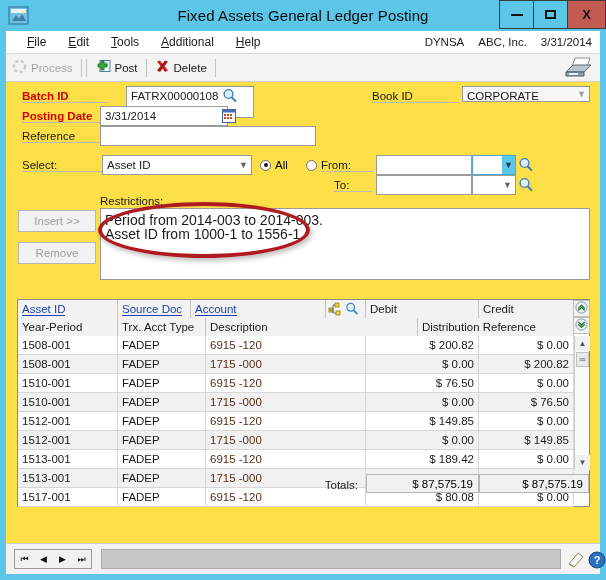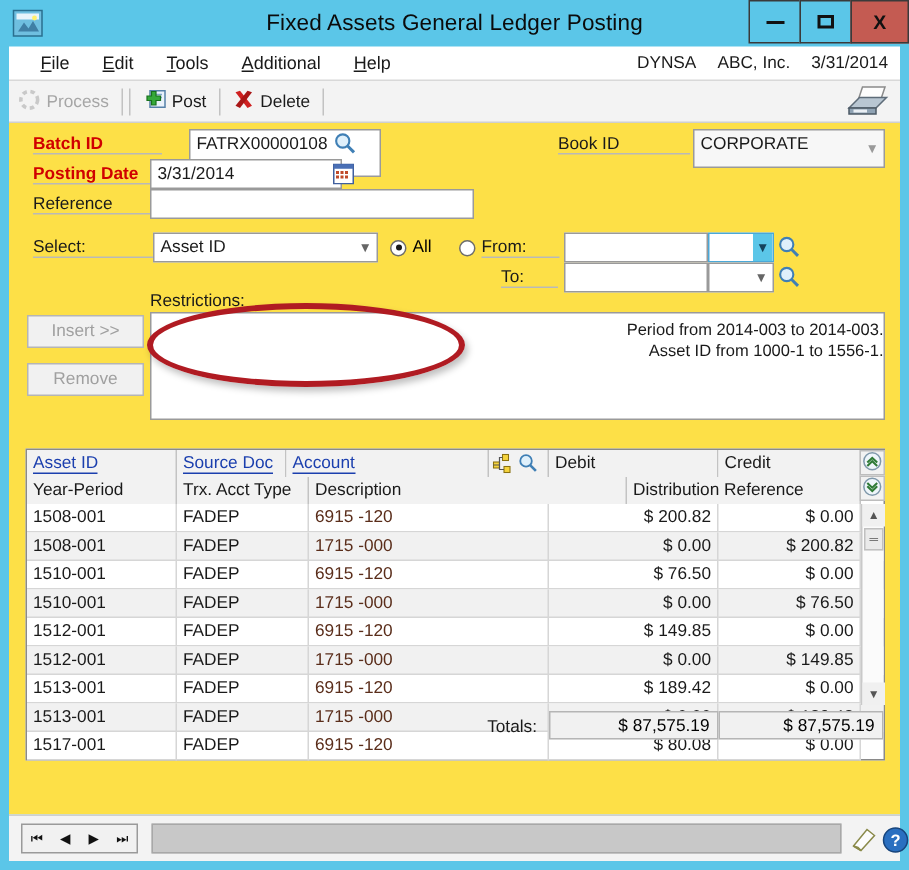--- a/index.html
+++ b/index.html
@@ -129,21 +129,21 @@
     font-size: 11.5px; color: #a0a0a0;
     display: flex; align-items: center; justify-content: center;
     cursor: default;
   }
 
   .restrict-box {
     position: absolute; background: #ffffff; border: 1px solid #9a9a9a;
     overflow: hidden;
   }
   .restrict-line {
-    font-size: 11px; color: #1a1a1a; padding-left: 4px; line-height: 14px; text-align: right;
+    font-size: 14px; color: #1a1a1a; padding-left: 4px; line-height: 14px;
   }
 
   
   .annot {
     position: absolute; border: 4px solid #b01b22;
     border-radius: 50%;
     pointer-events: none;
     box-shadow: 2px 3px 5px rgba(0,0,0,0.25);
   }
 
@@ -323,21 +323,21 @@
             <rect x="5" y="8" width="2" height="2"></rect>
             <rect x="8" y="8" width="2" height="2"></rect>
         </g>
       </svg>
     </span>
 
     <div class="lbl ul" style="left:16px; top:48px; width:86px;">Reference</div>
     <div class="field" style="left:94px; top:44px; width:216px; height:20px;"></div>
 
     <div class="lbl ul" style="left:366px; top:8px; width:88px;">Book ID</div>
-    <div class="combo gray" style="left:456px; top:4px; width:128px; height:26px;">
+    <div class="combo gray" style="left:456px; top:4px; width:128px; height:16px;">
       <span>CORPORATE</span>
       <span class="arrow">▼</span>
     </div>
 
     <div class="lbl ul" style="left:16px; top:77px; width:82px;">Select:</div>
     <div class="combo" style="left:96px; top:73px; width:150px; height:20px; background:#fff;">
       <span>Asset ID</span>
       <span class="arrow">▼</span>
     </div>
 

